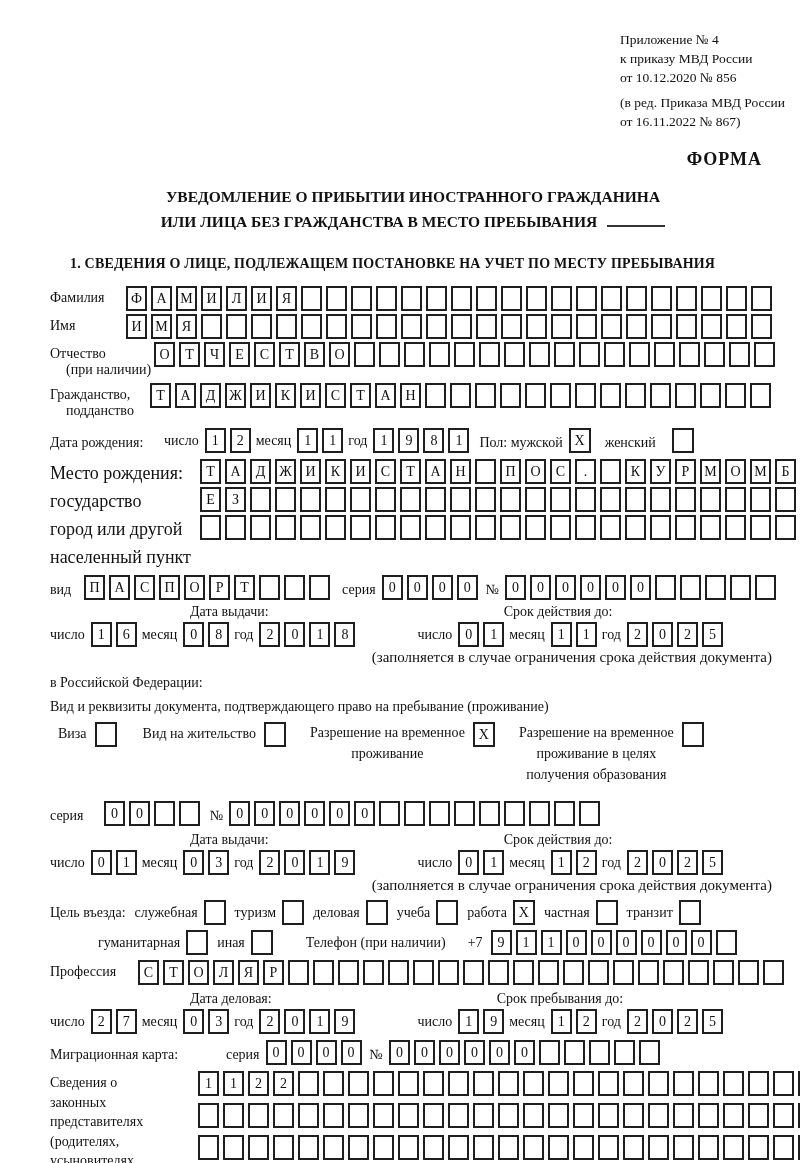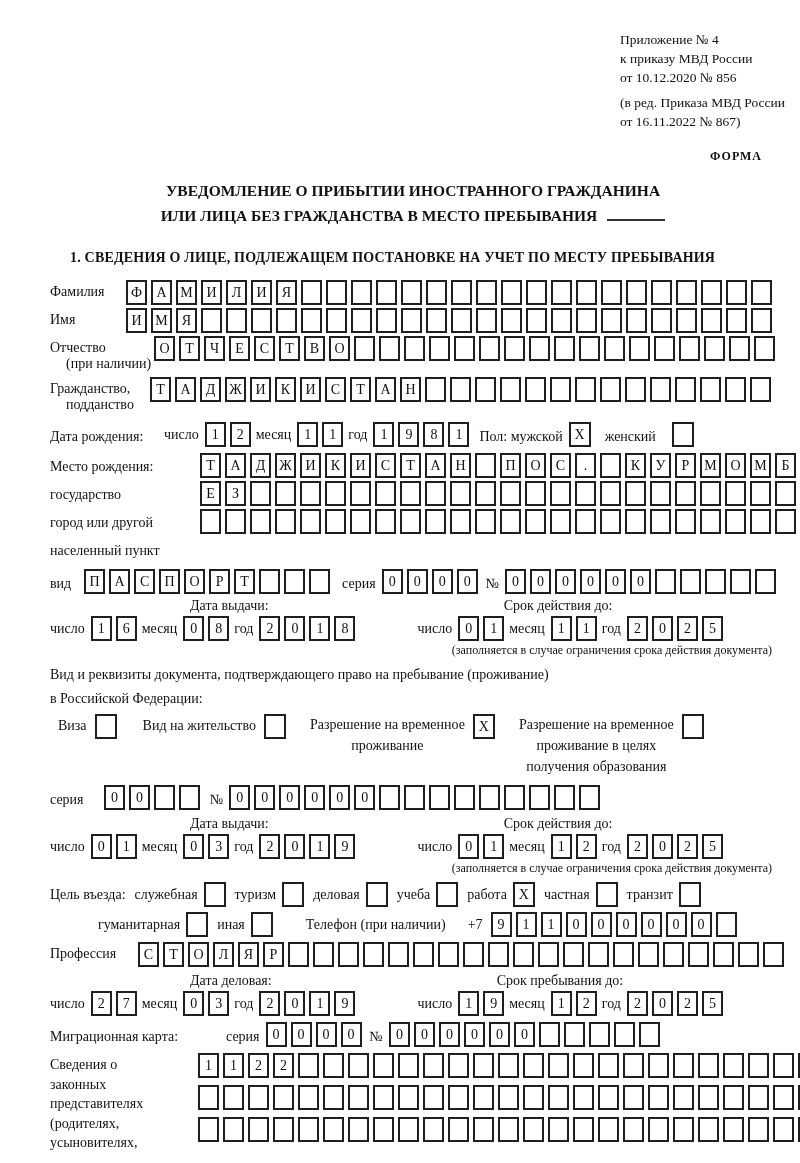--- a/index.html
+++ b/index.html
@@ -6,21 +6,21 @@
   body {
     width:800px; height:1163px;
     font-family:"Liberation Serif", serif;
     color:#111; overflow:hidden;
   }
   .page { padding:30px 24px 0 50px; }
 
   
   .top-right { margin-left:570px; width:200px; font-size:13.5px; line-height:19px; }
   .top-right .amend { margin-top:6px; }
-  .forma { text-align:right; font-weight:bold; font-size:12px; padding-right:14px; margin-top:18px; letter-spacing:1px; }
+  .forma { text-align:right; font-weight:bold; font-size:18px; padding-right:14px; margin-top:18px; letter-spacing:1px; }
 
   
   .title { text-align:center; font-weight:bold; font-size:15.5px; line-height:25px; margin-top:14px; }
   .t-underline { display:inline-block; width:58px; border-bottom:2px solid #333; margin-left:10px; vertical-align:baseline; }
 
   .sec-head { font-weight:bold; font-size:14px; margin-top:22px; margin-bottom:14px; letter-spacing:.2px;margin-left:20px; }
 
   
   .row { display:flex; align-items:flex-start; margin-bottom:3px; white-space:nowrap; }
   .boxes { display:inline-flex; gap:4px; flex-wrap:nowrap; }
@@ -39,41 +39,41 @@
   .lbl-rel .sub { position:absolute; left:16px; top:20px; white-space:nowrap; }
   .w76 { width:76px; flex:none; }
   .w104 { width:104px; flex:none; }
   .w88 { width:88px; flex:none; }
   .w100 { width:100px; flex:none; }
 
   
   .inlbl { font-size:14px; padding-top:4px; margin-right:6px; }
 
   
-  .pb-label { width:150px; flex:none; font-size:14px; line-height:28px; }
+  .pb-label { width:150px; flex:none; font-size:18px; line-height:28px; }
   .pb-rows .row { margin-bottom:3px; }
 
   
   .center-bold { text-align:center; font-weight:bold; font-size:14px; margin:6px 0 4px 0; }
 
   
   .heads-row { display:flex; font-size:14px; margin:4px 0 2px 0; }
   .dh1 { margin-left:140px; }
   .dh2 { margin-left:235px; }
   .dh2b { margin-left:225px; }
   .dates-row { display:flex; align-items:center; margin-bottom:2px; }
   .dg { display:inline-flex; align-items:center; gap:5px; }
   .dg .dl { font-size:14px; margin-right:1px; }
   .dg2 { margin-left:62px; }
-  .note-right { text-align:right; font-size:12px; padding-right:4px; margin:2px 0 6px 0; }
+  .note-right { text-align:right; font-size:15px; padding-right:4px; margin:2px 0 6px 0; }
 
   .plain { font-size:14px; line-height:22px; margin-bottom:2px; }
 
   
-  .visa-row { display:flex; align-items:flex-start; margin:4px 0 8px 0; }
+  .visa-row { display:flex; align-items:flex-start; margin:4px 0 16px 0; }
   .vopt { display:inline-flex; align-items:flex-start; gap:8px; }
   .vopt .vlbl { font-size:14px; padding-top:4px; }
   .vlines { display:inline-flex; flex-direction:column; align-items:center; font-size:14px; line-height:21px; text-align:center; }
   .vg1 { margin-left:8px; } .vg2 { margin-left:26px; } .vg3 { margin-left:24px; } .vg4 { margin-left:24px; }
 
   
   .purp { display:flex; align-items:center; gap:9px; margin-bottom:5px; font-size:14px; }
   .purp .opt { display:inline-flex; align-items:center; gap:6px; }
   .indent48 { margin-left:48px; }
   .phone-group { display:inline-flex; align-items:center; gap:8px; margin-left:24px; }
@@ -438,22 +438,22 @@
       <span class="boxes">
           <span class="cbox">2</span>
           <span class="cbox">0</span>
           <span class="cbox">2</span>
           <span class="cbox">5</span>
         </span>
     </span>
   </div>
   <div class="note-right">(заполняется в случае ограничения срока действия документа)</div>
 
+  <div class="plain">в Российской Федерации:</div>
   <div class="plain">Вид и реквизиты документа, подтверждающего право на пребывание (проживание)</div>
-  <div class="plain">в Российской Федерации:</div>
 
   <div class="visa-row">
     <span class="vopt vg1">
       <span class="vlbl">Виза</span>
       <span class="chk"></span>
     </span>
     <span class="vopt vg2">
       <span class="vlbl">Вид на жительство</span>
       <span class="chk"></span>
     </span>

